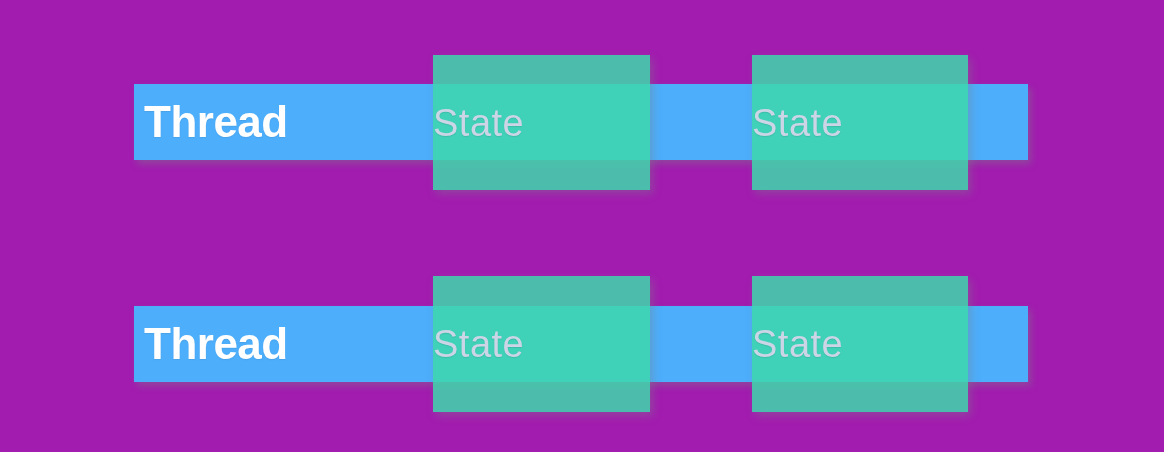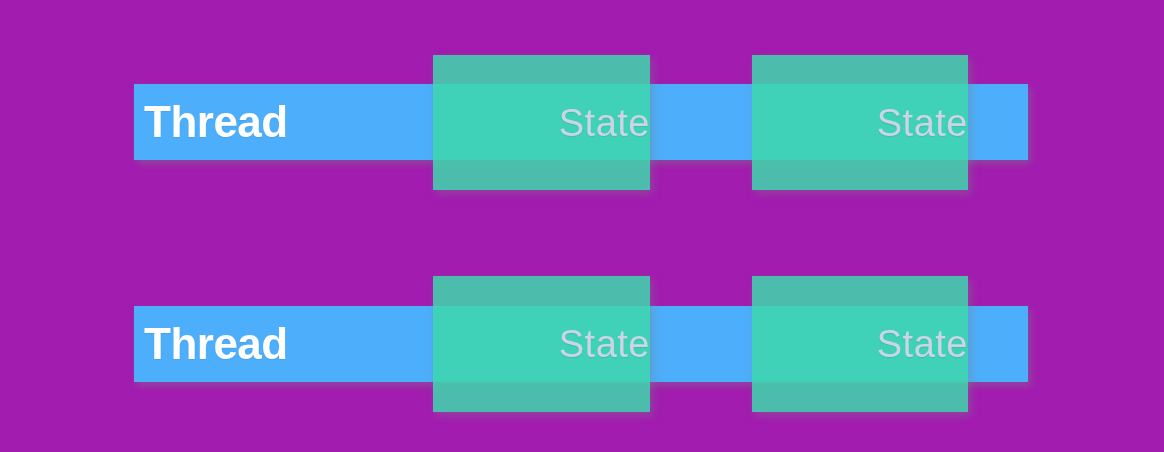--- a/index.html
+++ b/index.html
@@ -57,21 +57,21 @@
 
   
   .state-box {
     position: absolute;
     height: 135px;
     background: rgba(62, 215, 172, 0.86);
     box-shadow: 3px 4px 8px rgba(120, 128, 136, 0.38);
     z-index: 2;
     display: flex;
     align-items: center;
-    justify-content: flex-end;
+    justify-content: flex-start;
   }
 
   .state-label {
     color: #CBD5E6;
     font-family: "Liberation Sans", sans-serif;
     font-size: 38px;
     font-weight: normal;
     letter-spacing: 0.5px;
     line-height: 1;
     white-space: nowrap;

